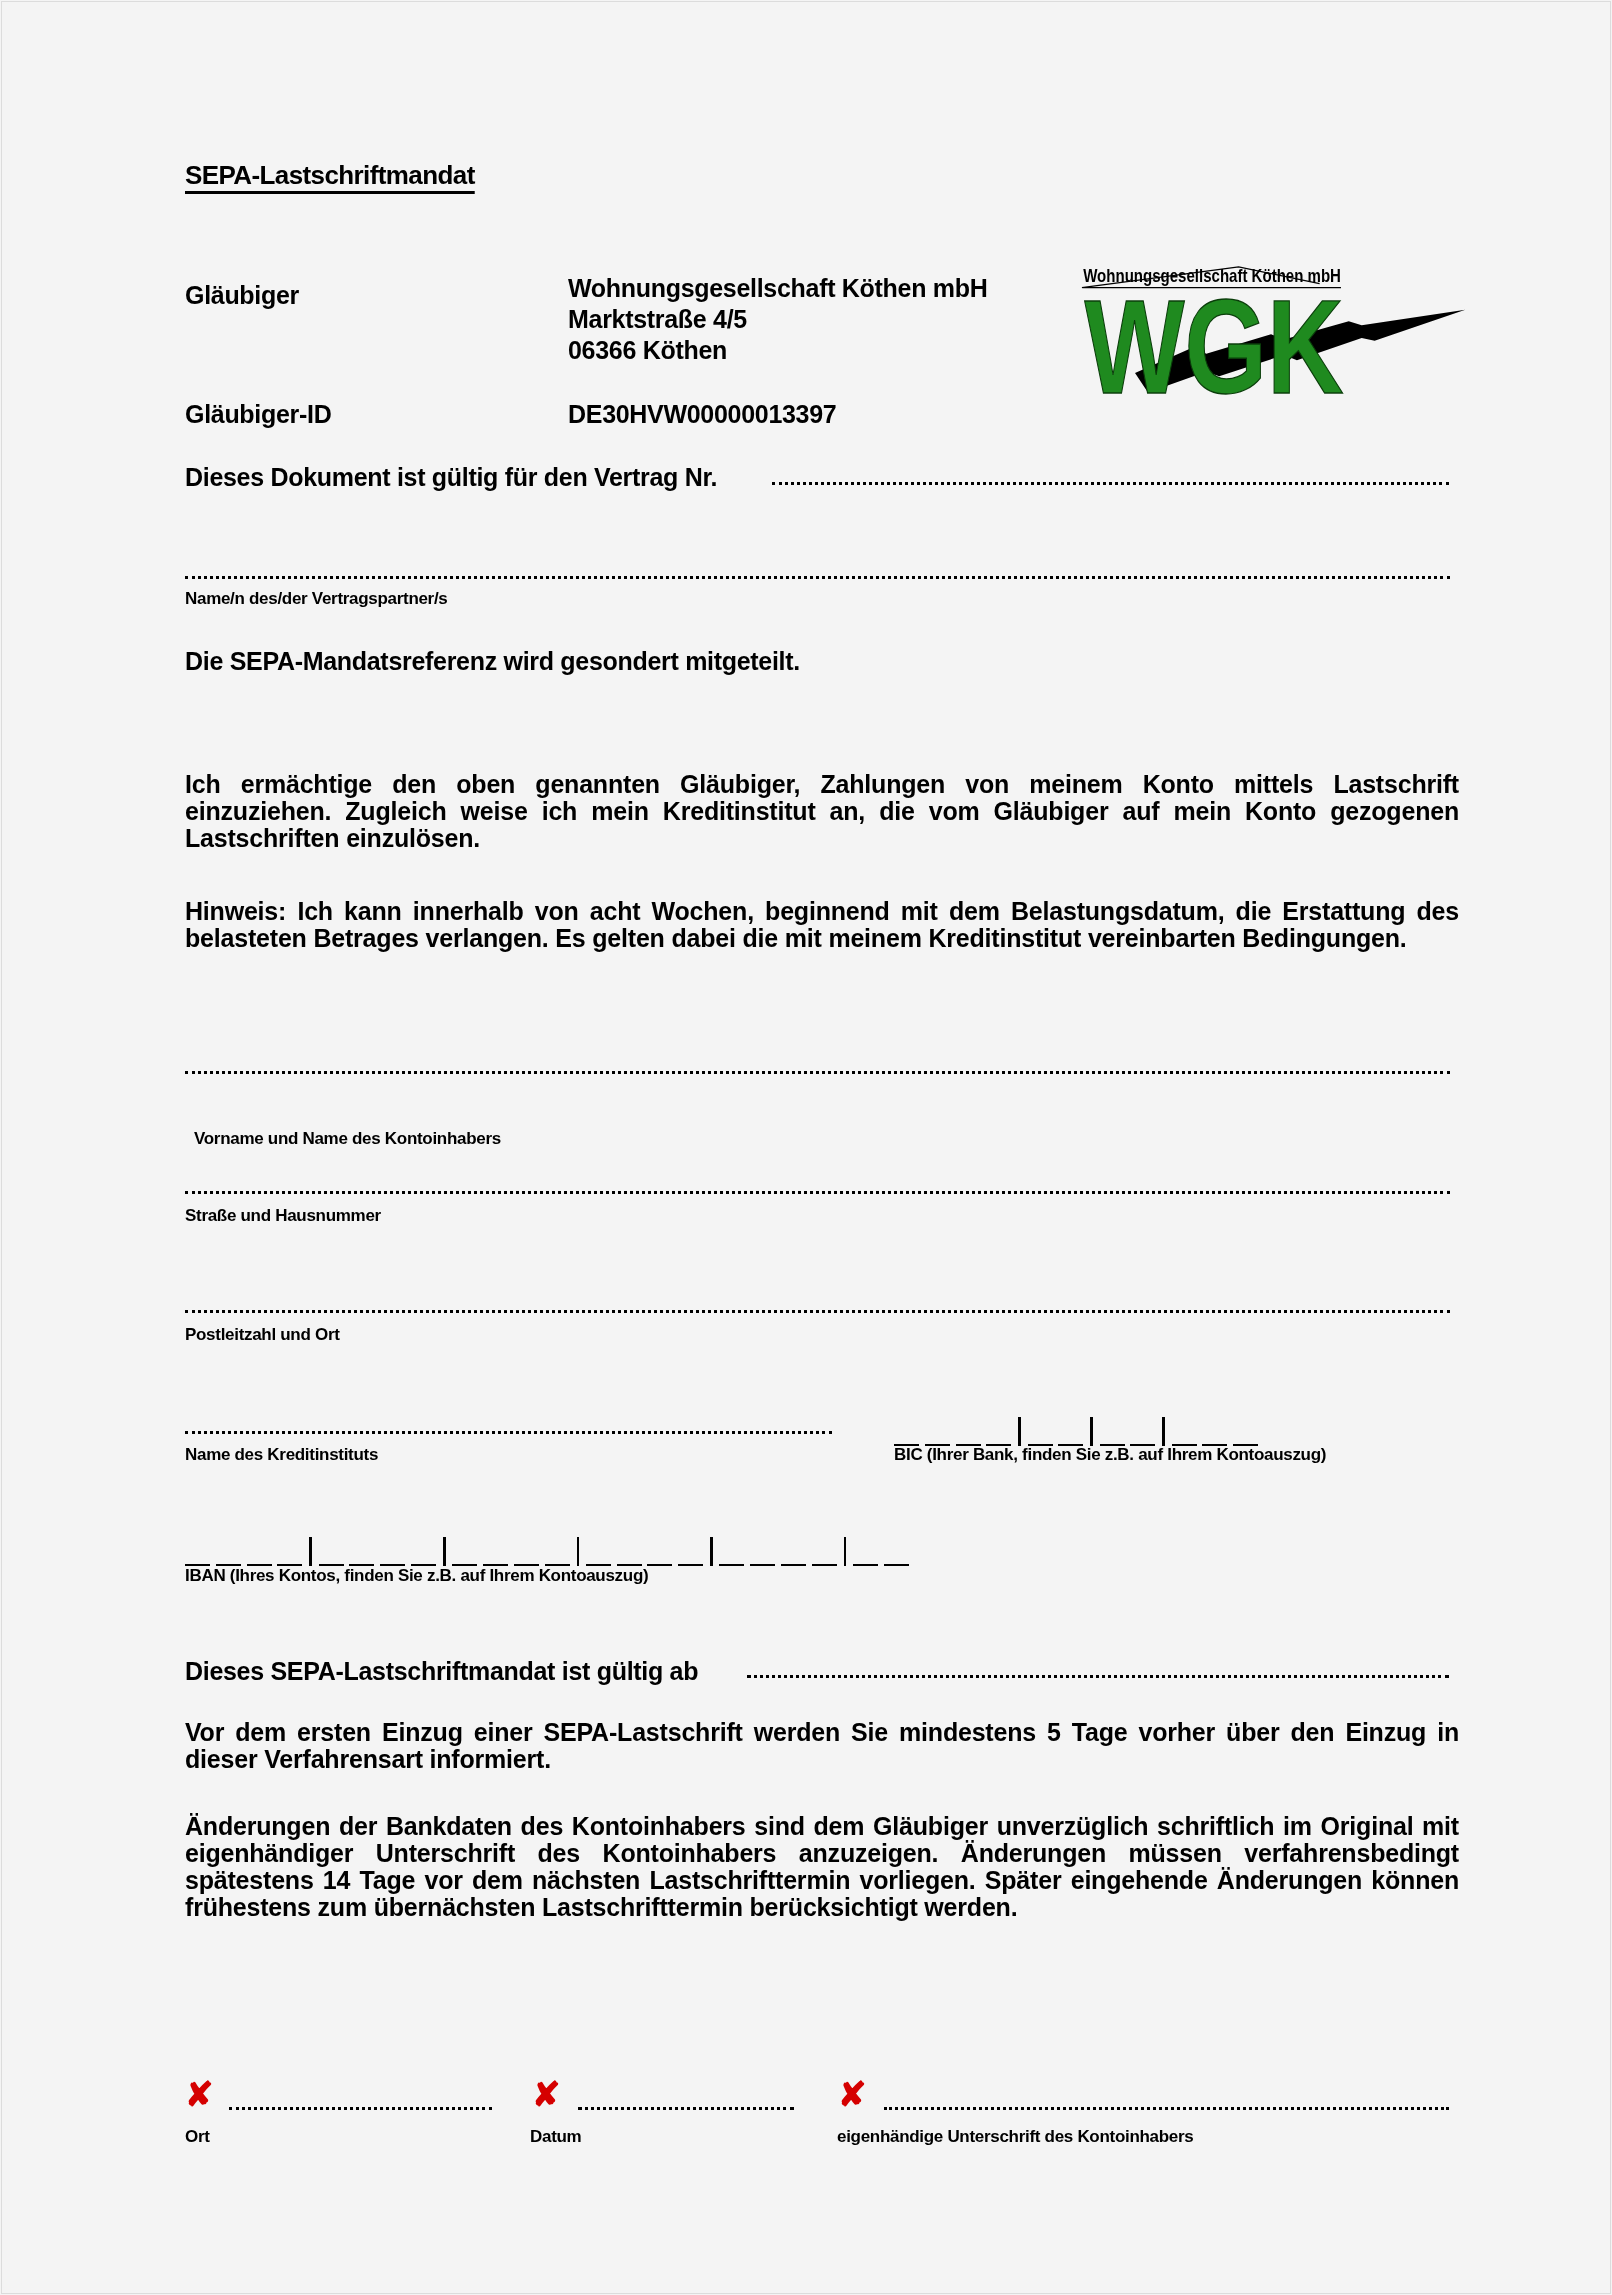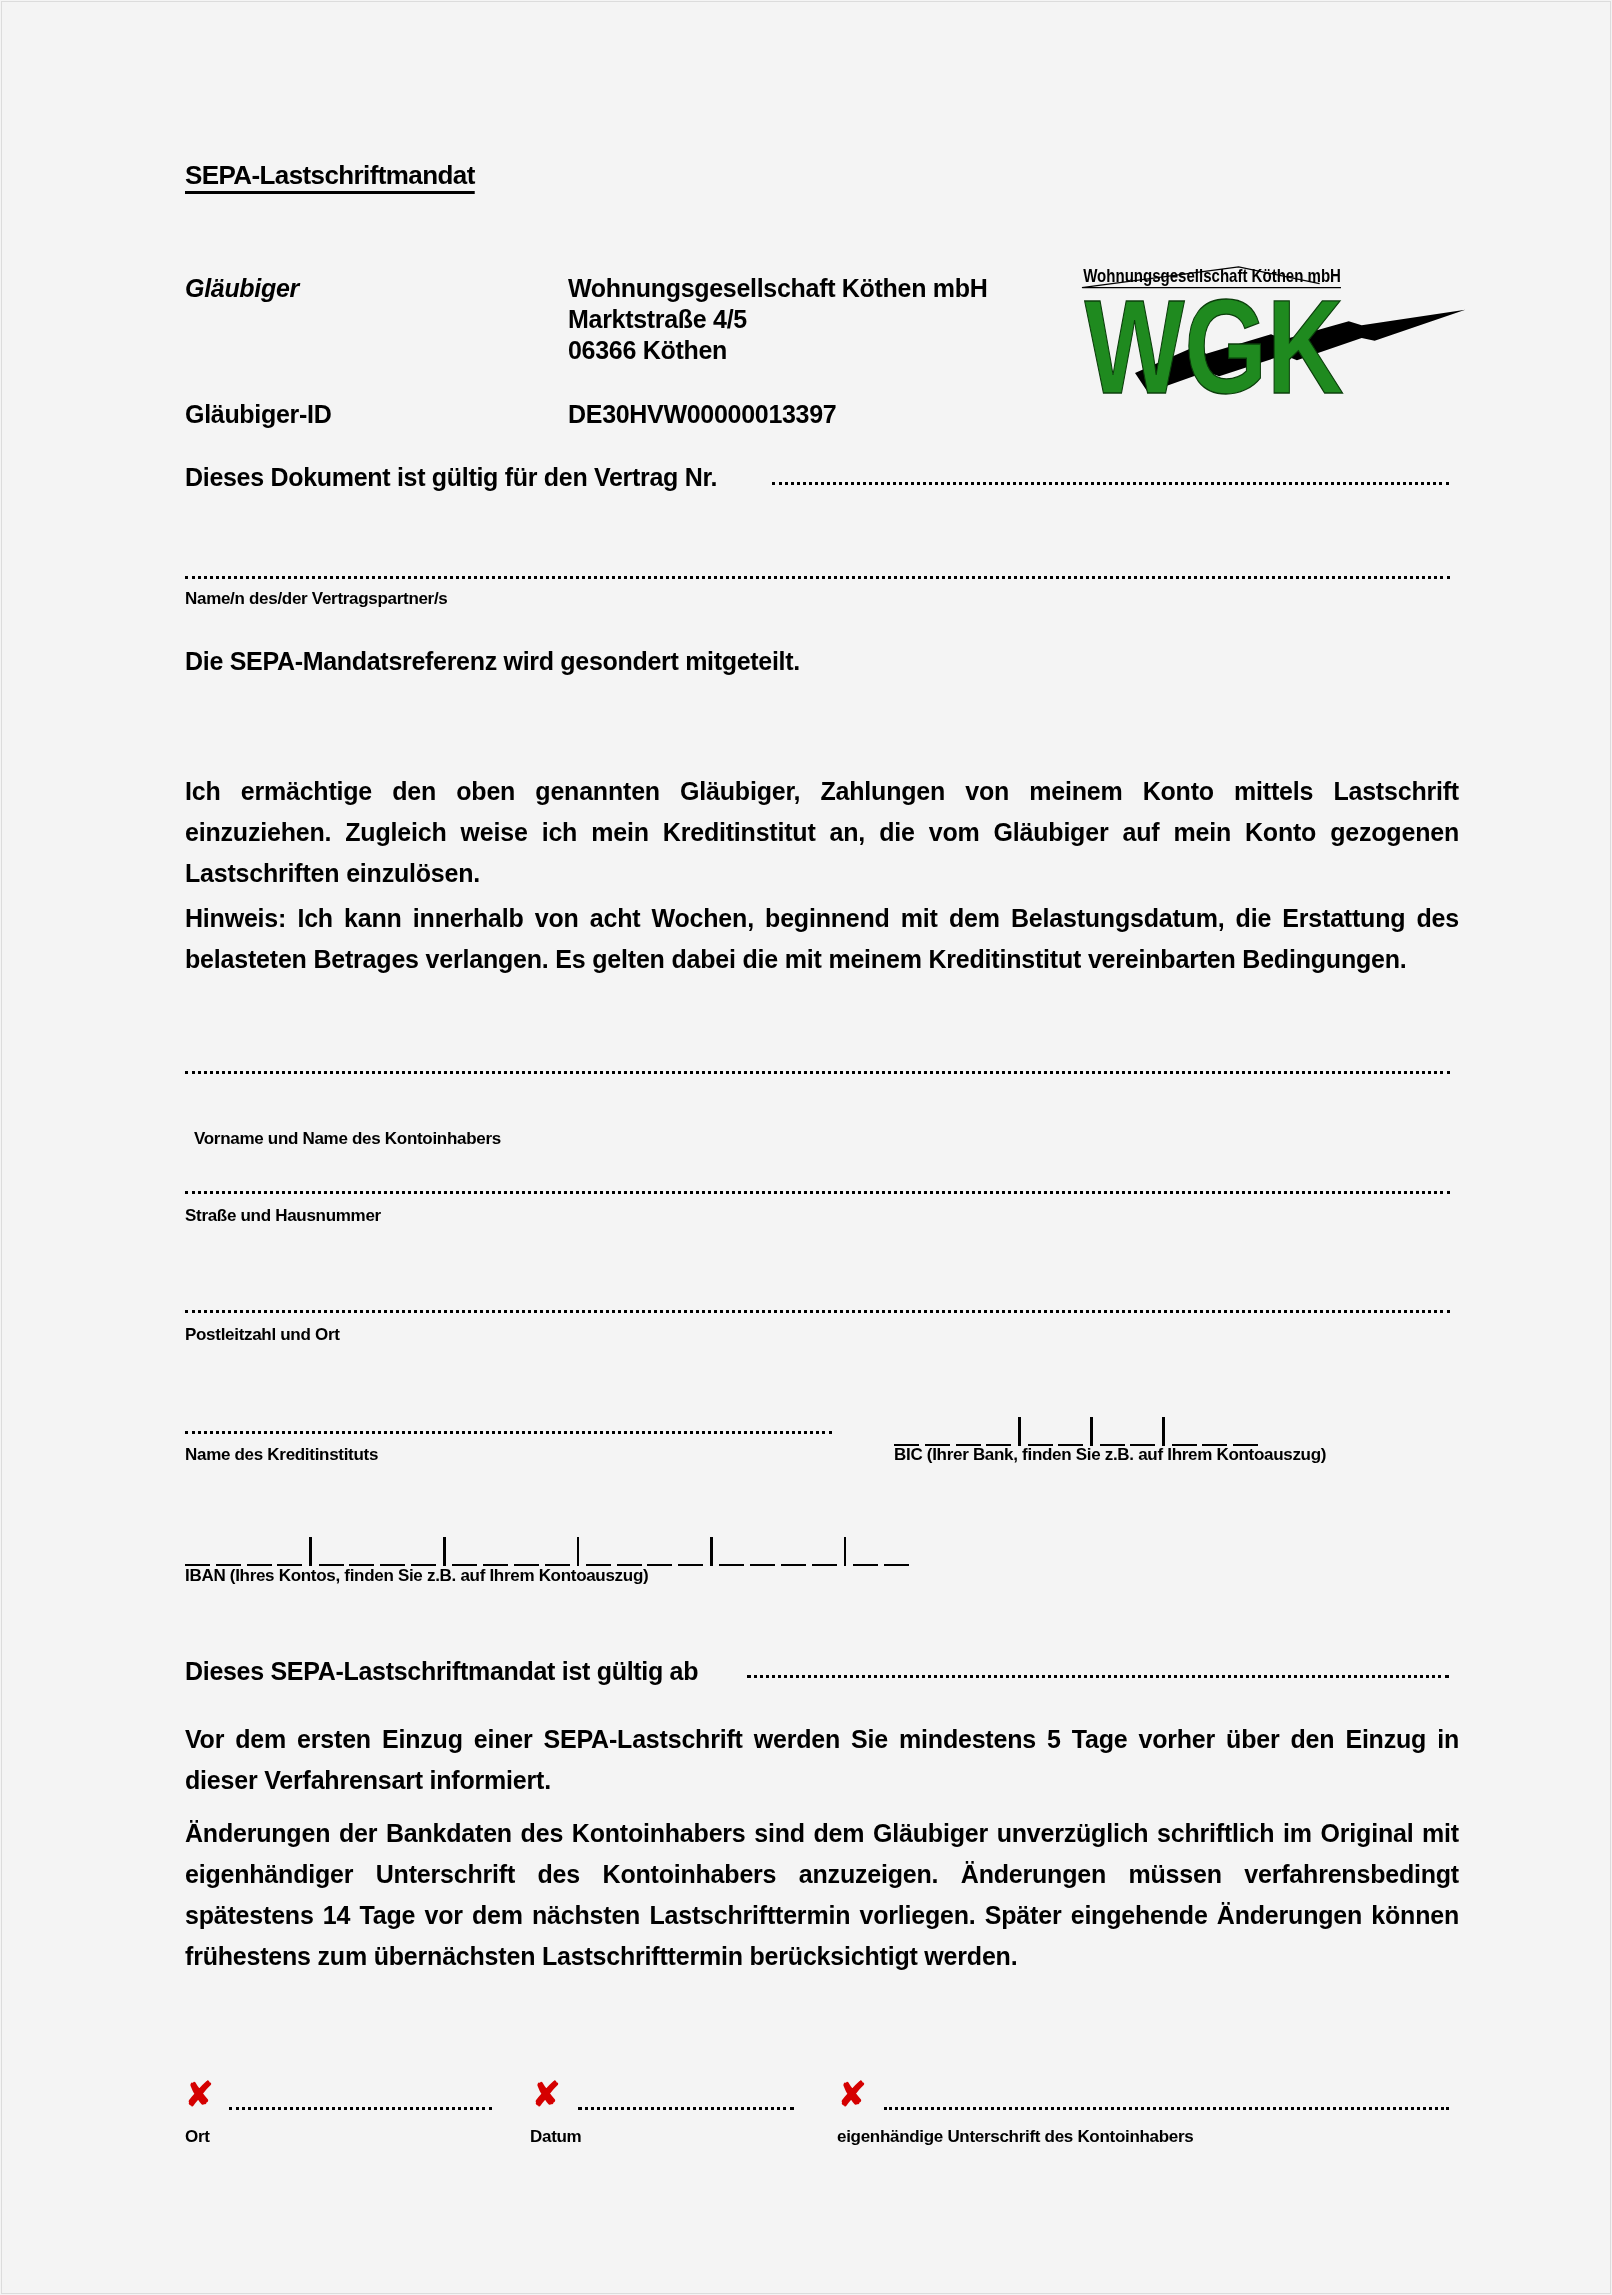--- a/index.html
+++ b/index.html
@@ -26,39 +26,39 @@
   }
   .lbl { font-size: 25px; font-weight: bold; letter-spacing: -0.3px; }
   .val { font-size: 25px; font-weight: bold; letter-spacing: -0.3px; line-height: 31px; }
   .small { font-size: 17px; font-weight: bold; letter-spacing: -0.3px; }
   .dots {
     border-bottom: 3.2px dotted #000;
     height: 0;
   }
   .para {
     left: 185px; width: 1274px;
-    font-size: 25px; font-weight: bold; line-height: 41px;
+    font-size: 25px; font-weight: bold; line-height: 27px;
     text-align: justify;
     letter-spacing: -0.2px;
   }
   .para .last { text-align-last: left; }
   .logo { left: 1076px; top: 263px; width: 403px; height: 136px; }
   .seg-row { display: flex; align-items: flex-end; height: 29px; }
   .seg { width: 25px; height: 0; border-bottom: 2.6px solid #000; margin-right: 5.8px; }
   .bar { width: 2.6px; height: 29px; background: #000; margin: 0 6.5px 0 1.3px; }
   .xmark { font-size: 34px; color: #d50000; font-weight: bold; line-height: 34px; }
 </style>
 </head>
 <body>
 
 <div class="page-frame"></div>
 
 <div class="abs title">SEPA-Lastschriftmandat</div>
 
-<div class="abs lbl" style="left:185px; top:274px;font-style:italic;">Gläubiger</div>
+<div class="abs lbl" style="left:185px; top:281px;">Gläubiger</div>
 <div class="abs" style="left:568px; top:273px;">
   <div class="val">Wohnungsgesellschaft Köthen mbH</div>
   <div class="val">Marktstraße 4/5</div>
   <div class="val">06366 Köthen</div>
 </div>
 
 <div class="abs logo">
   <svg width="403" height="136" viewBox="0 0 620 210">
     <polyline points="8,38 250,6 375,32" fill="none" stroke="#000" stroke-width="2"></polyline>
     <text x="10" y="30" font-family="Liberation Sans, sans-serif" font-weight="bold" font-size="28" fill="#000" textLength="398" lengthAdjust="spacingAndGlyphs">Wohnungsgesellschaft Köthen mbH</text>

